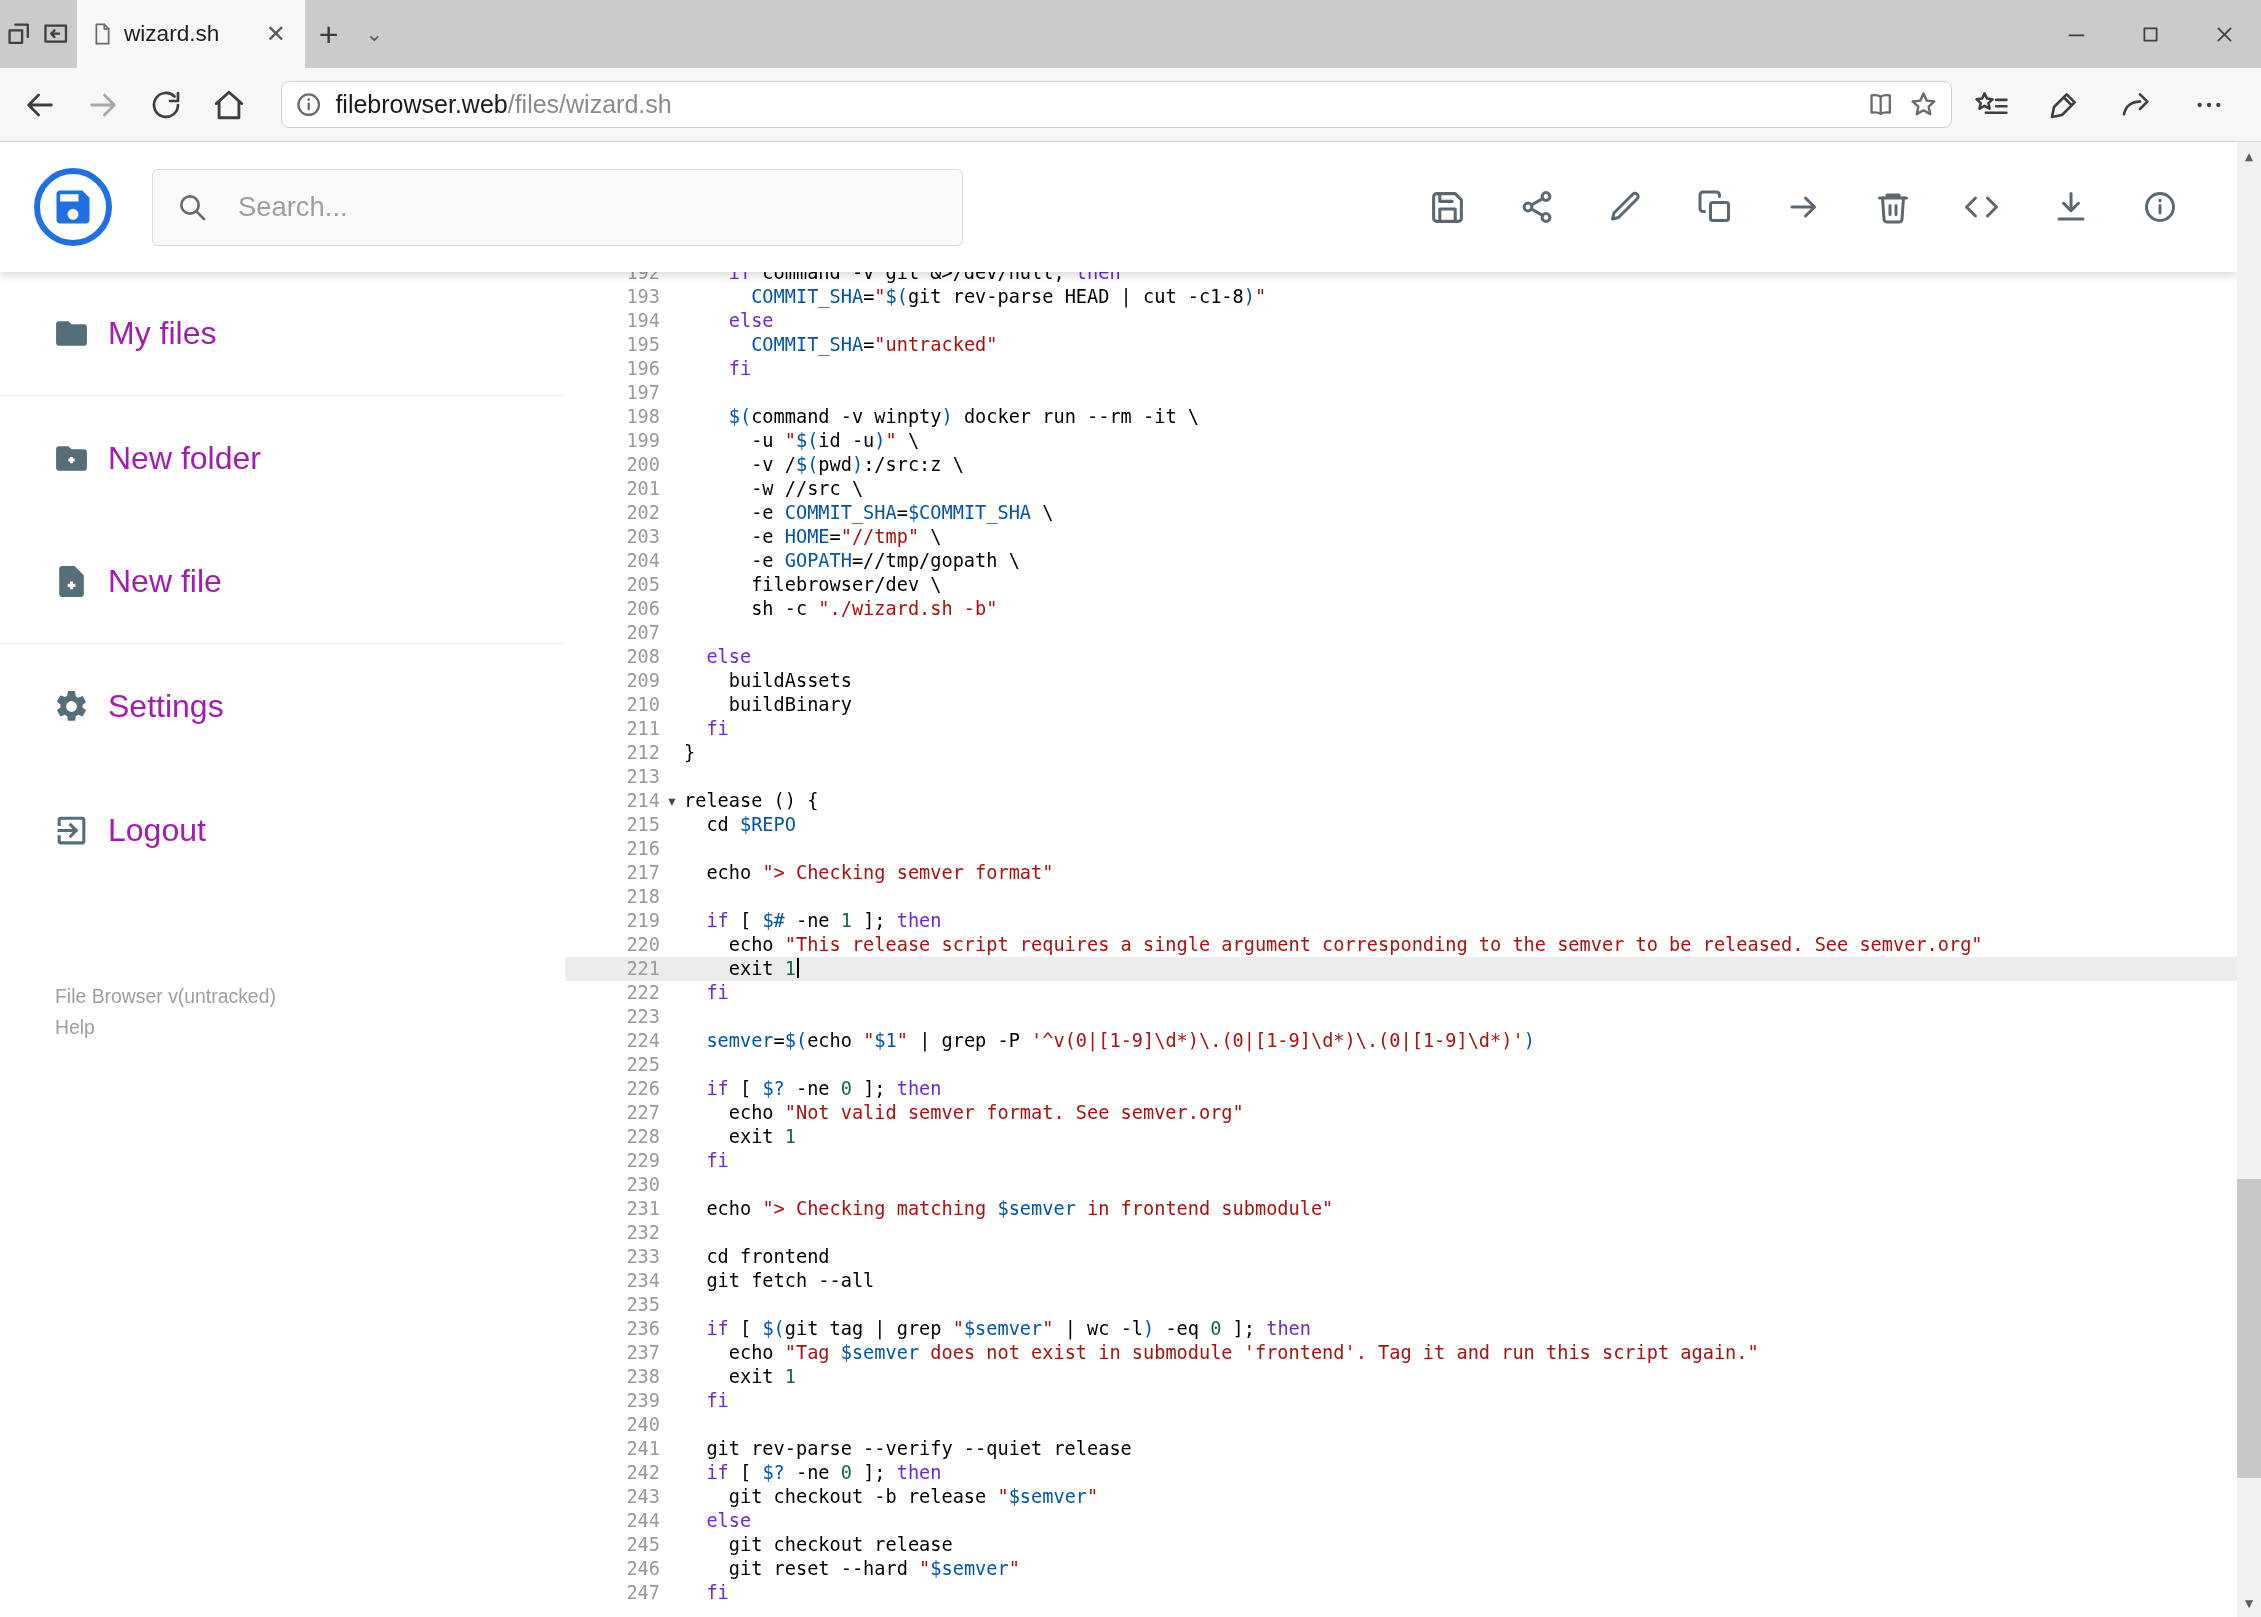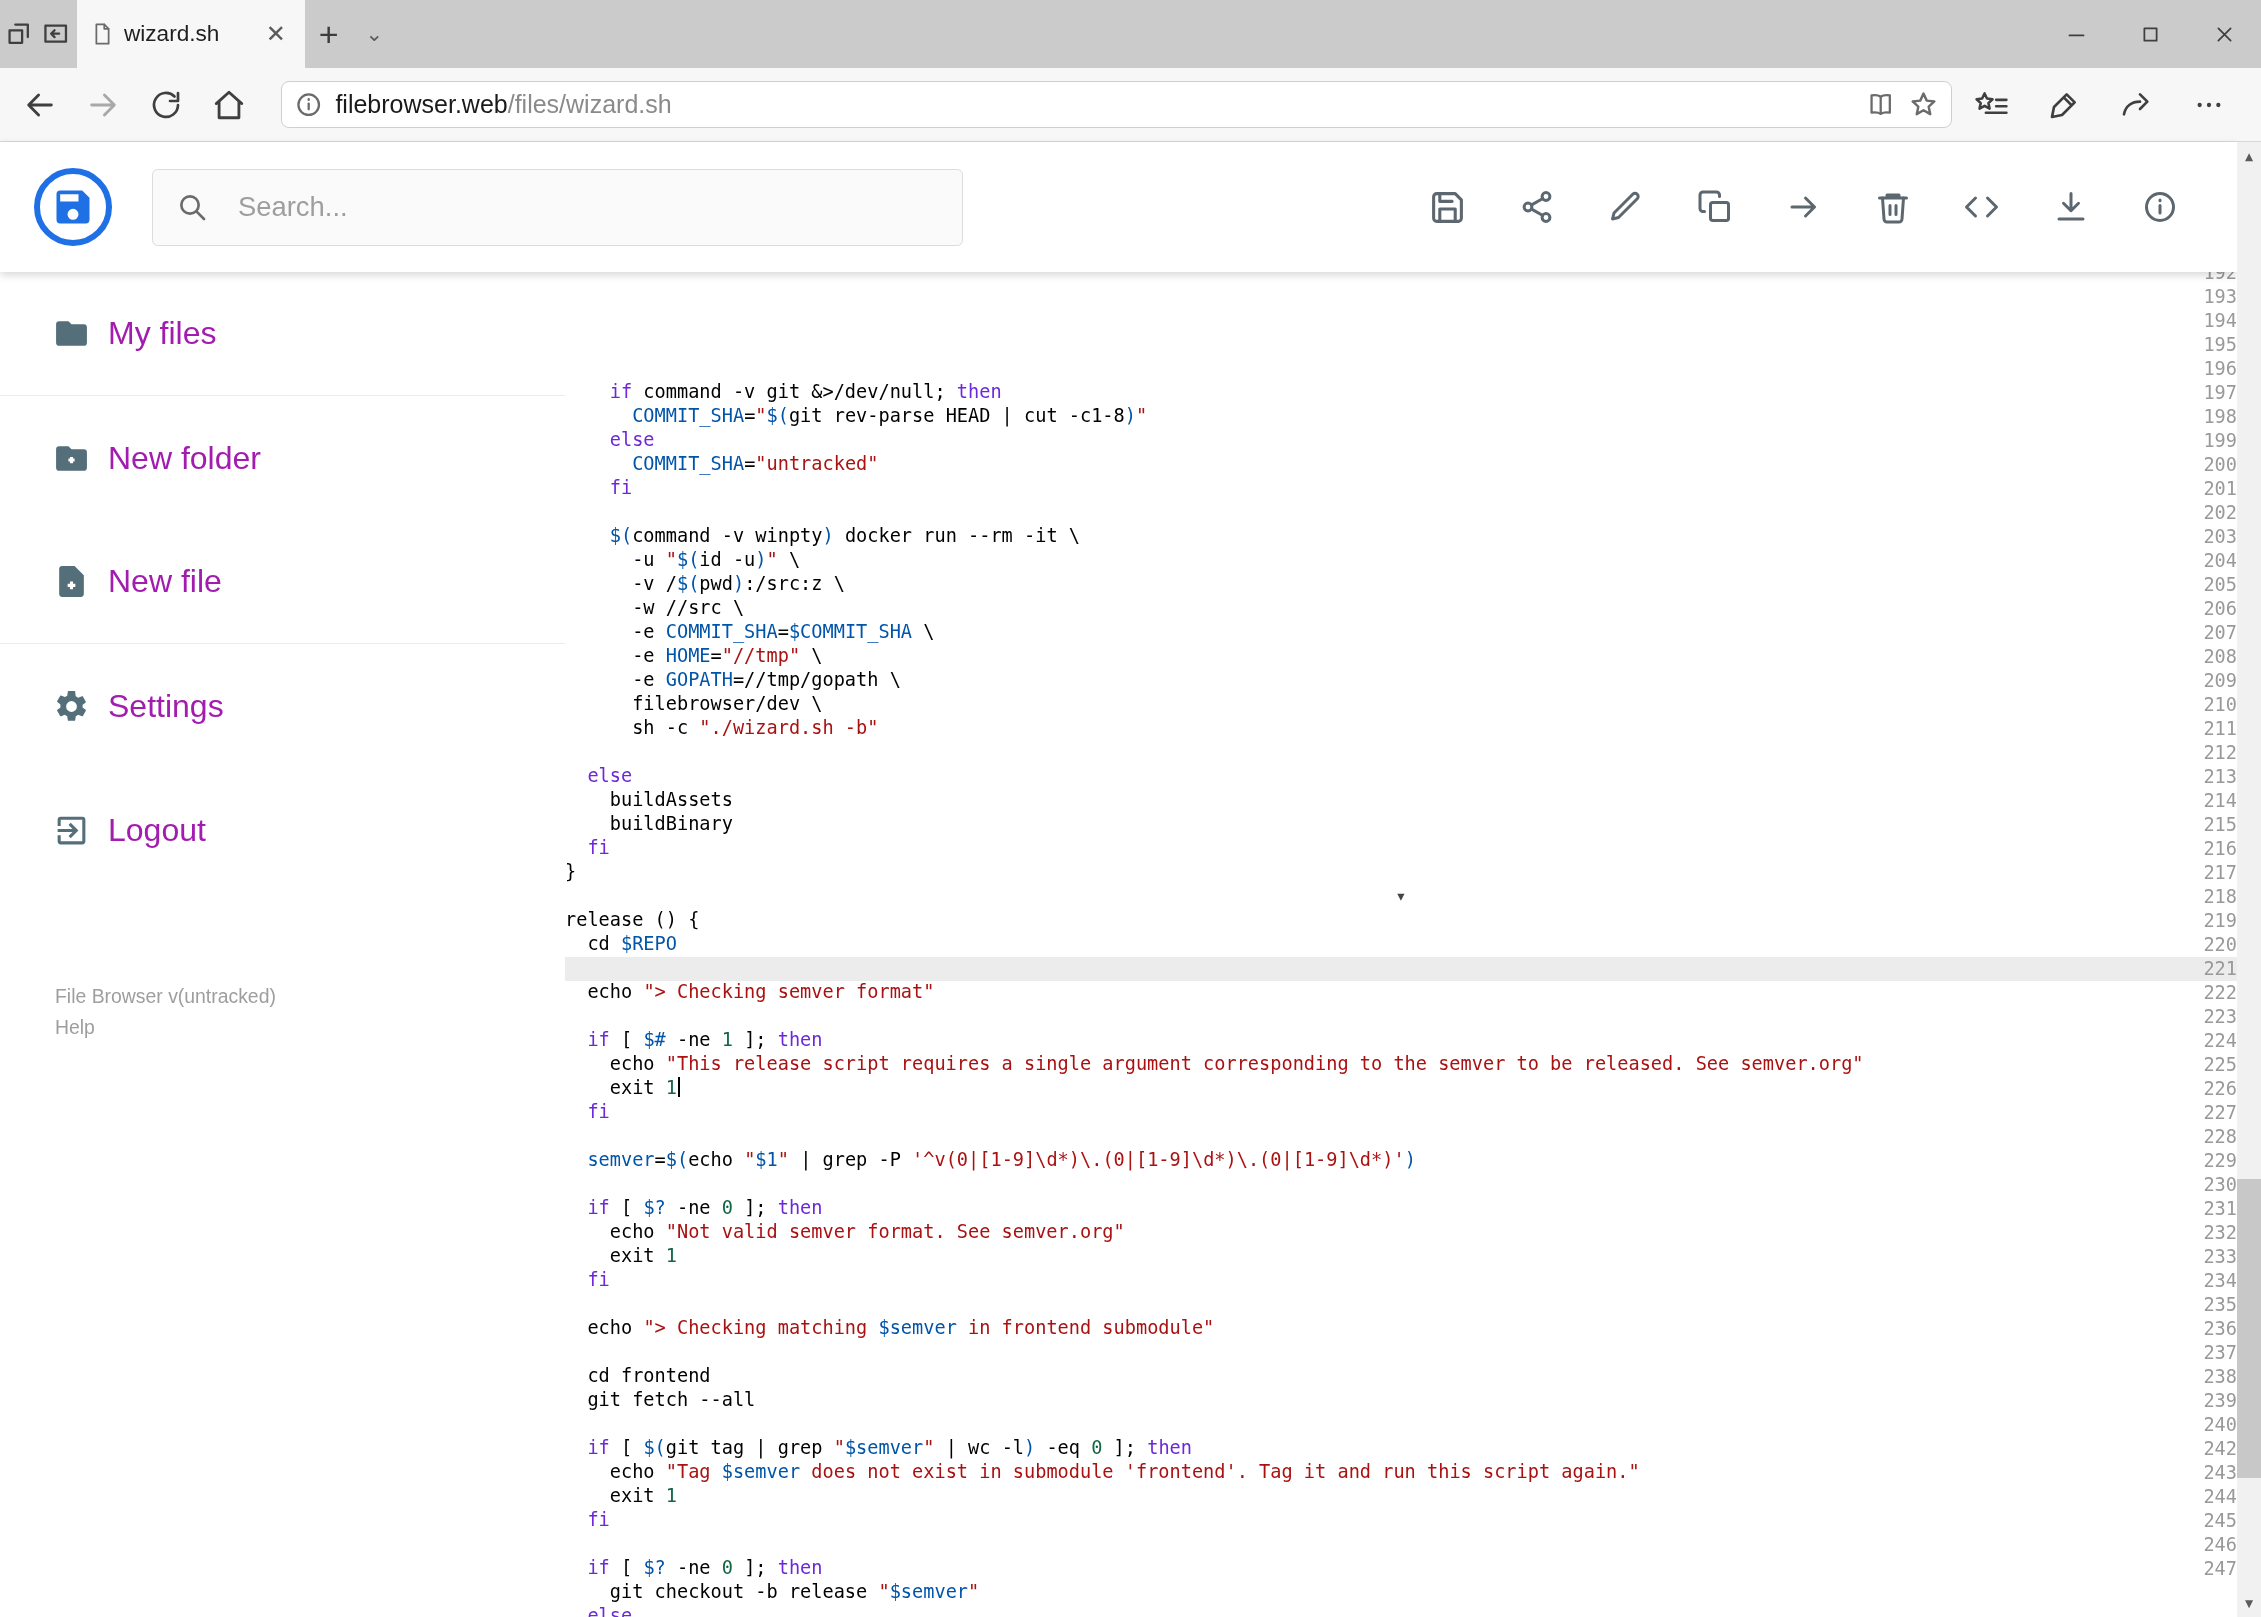--- a/index.html
+++ b/index.html
@@ -58,21 +58,21 @@
   .side-item { height:124px; display:flex; align-items:center; padding-left:53px; }
   .side-item.rule { border-bottom:0.8px solid #ececec; }
   .side-label { font-size:32px; color:#a21caf; margin-left:18px; }
   #side-footer { margin-top:89px; margin-left:55px; }
   .foot-line { font-size:19.4px; color:#9e9e9e; line-height:31px; }
 
   
   #editor { position:absolute; top:272px; left:565px; right:24px; bottom:0;
             background:#fff; overflow:hidden; }
   .cm-row { display:flex; height:24px; font:18.6px/24px "DejaVu Sans Mono", monospace;
-            white-space:pre;flex-direction:column; }
+            white-space:pre; }
   .cm-row.partial { margin-top:-11.3px; }
   .cm-row.active { background:#ececec; }
   .cm-gutter { flex:0 0 95px; text-align:right; color:#999; }
   .cm-fold { flex:0 0 24px; text-align:center; color:#444; font-size:14.5px;
              font-family:"DejaVu Sans", sans-serif; line-height:24px; }
   .cm-code { flex:1; }
   .tk-p { color:#000; } .tk-k { color:#6d28d9; } .tk-s { color:#aa1111; }
   .tk-v { color:#0055aa; } .tk-d { color:#0055aa; } .tk-n { color:#116644; }
   .cm-cursor { display:inline-block; width:2.4px; height:20px; background:#000;
                vertical-align:-3.2px; margin-left:0.8px; }
@@ -363,20 +363,21 @@
       <div class="cm-row"><span class="cm-gutter">231</span><span class="cm-fold"></span><span class="cm-code"><span class="tk-p">  echo </span><span class="tk-s">"&gt; Checking matching </span><span class="tk-v">$semver</span><span class="tk-s"> in frontend submodule"</span></span></div>
       <div class="cm-row"><span class="cm-gutter">232</span><span class="cm-fold"></span><span class="cm-code"></span></div>
       <div class="cm-row"><span class="cm-gutter">233</span><span class="cm-fold"></span><span class="cm-code"><span class="tk-p">  cd frontend</span></span></div>
       <div class="cm-row"><span class="cm-gutter">234</span><span class="cm-fold"></span><span class="cm-code"><span class="tk-p">  git fetch --all</span></span></div>
       <div class="cm-row"><span class="cm-gutter">235</span><span class="cm-fold"></span><span class="cm-code"></span></div>
       <div class="cm-row"><span class="cm-gutter">236</span><span class="cm-fold"></span><span class="cm-code"><span class="tk-p">  </span><span class="tk-k">if</span><span class="tk-p"> [ </span><span class="tk-v">$(</span><span class="tk-p">git tag | grep </span><span class="tk-s">"</span><span class="tk-v">$semver</span><span class="tk-s">"</span><span class="tk-p"> | wc -l</span><span class="tk-v">)</span><span class="tk-p"> -eq </span><span class="tk-n">0</span><span class="tk-p"> ]; </span><span class="tk-k">then</span></span></div>
       <div class="cm-row"><span class="cm-gutter">237</span><span class="cm-fold"></span><span class="cm-code"><span class="tk-p">    echo </span><span class="tk-s">"Tag </span><span class="tk-v">$semver</span><span class="tk-s"> does not exist in submodule 'frontend'. Tag it and run this script again."</span></span></div>
       <div class="cm-row"><span class="cm-gutter">238</span><span class="cm-fold"></span><span class="cm-code"><span class="tk-p">    exit </span><span class="tk-n">1</span></span></div>
       <div class="cm-row"><span class="cm-gutter">239</span><span class="cm-fold"></span><span class="cm-code"><span class="tk-p">  </span><span class="tk-k">fi</span></span></div>
       <div class="cm-row"><span class="cm-gutter">240</span><span class="cm-fold"></span><span class="cm-code"></span></div>
+      <div class="cm-row"><span class="cm-gutter">241</span><span class="cm-fold"></span><span class="cm-code"><span class="tk-p">  git rev-parse --verify --quiet release</span></span></div>
       <div class="cm-row"><span class="cm-gutter">242</span><span class="cm-fold"></span><span class="cm-code"><span class="tk-p">  </span><span class="tk-k">if</span><span class="tk-p"> [ </span><span class="tk-v">$?</span><span class="tk-p"> -ne </span><span class="tk-n">0</span><span class="tk-p"> ]; </span><span class="tk-k">then</span></span></div>
       <div class="cm-row"><span class="cm-gutter">243</span><span class="cm-fold"></span><span class="cm-code"><span class="tk-p">    git checkout -b release </span><span class="tk-s">"</span><span class="tk-v">$semver</span><span class="tk-s">"</span></span></div>
       <div class="cm-row"><span class="cm-gutter">244</span><span class="cm-fold"></span><span class="cm-code"><span class="tk-p">  </span><span class="tk-k">else</span></span></div>
       <div class="cm-row"><span class="cm-gutter">245</span><span class="cm-fold"></span><span class="cm-code"><span class="tk-p">    git checkout release</span></span></div>
       <div class="cm-row"><span class="cm-gutter">246</span><span class="cm-fold"></span><span class="cm-code"><span class="tk-p">    git reset --hard </span><span class="tk-s">"</span><span class="tk-v">$semver</span><span class="tk-s">"</span></span></div>
       <div class="cm-row"><span class="cm-gutter">247</span><span class="cm-fold"></span><span class="cm-code"><span class="tk-p">  </span><span class="tk-k">fi</span></span></div>
     </div>
 </div>
 
 <div id="vscroll">

